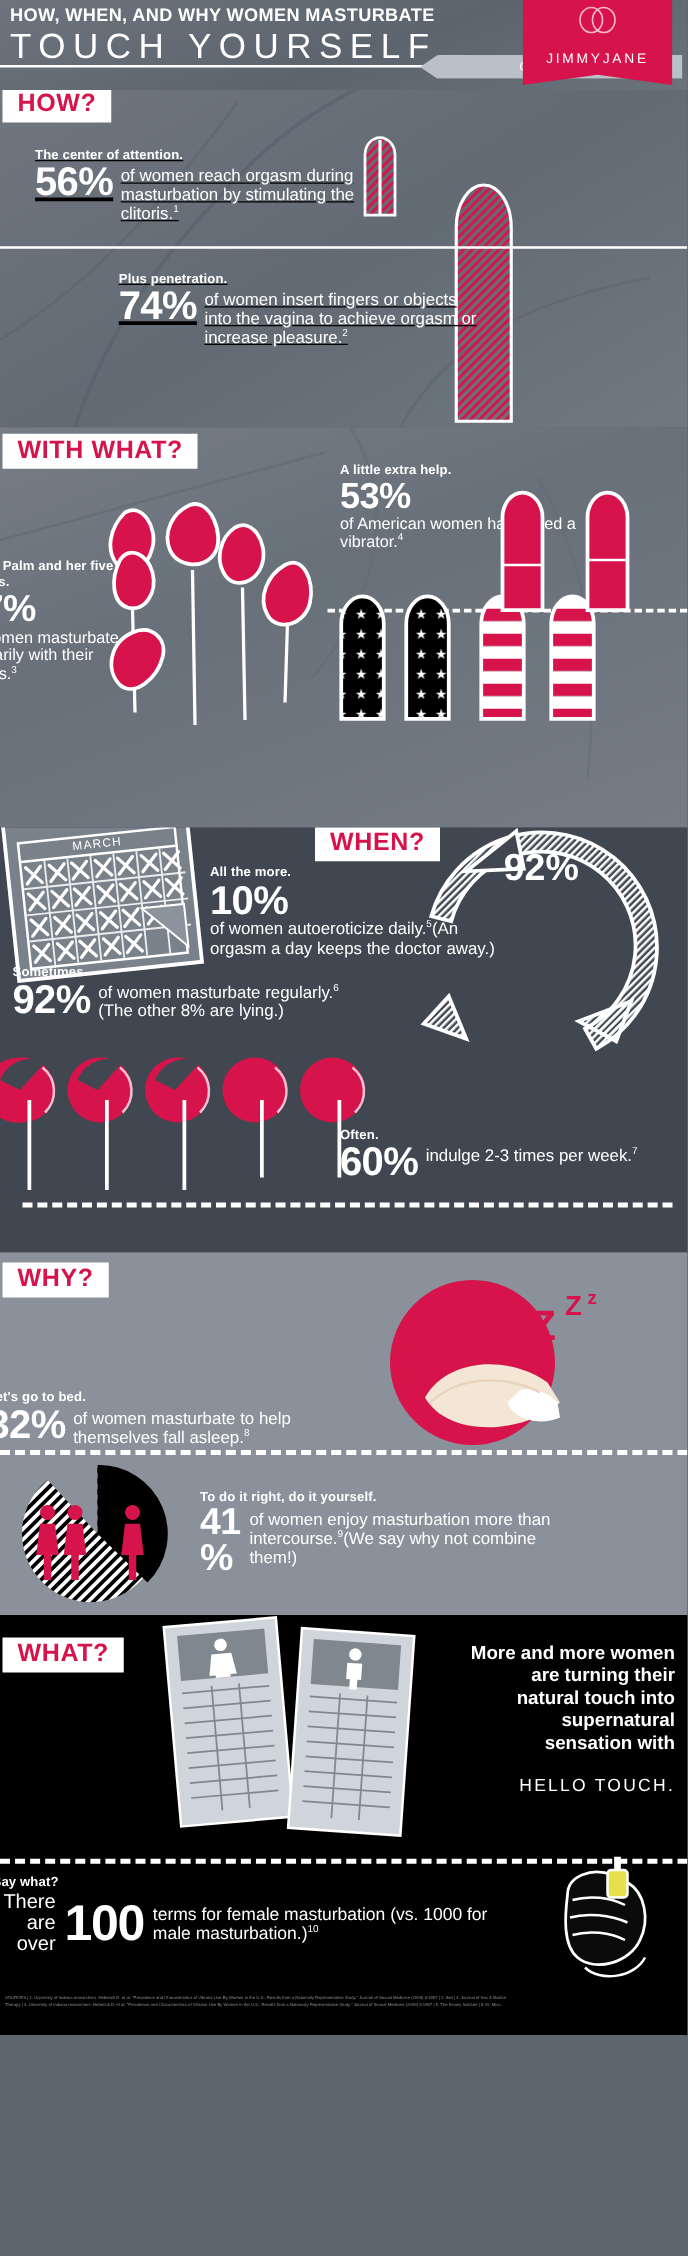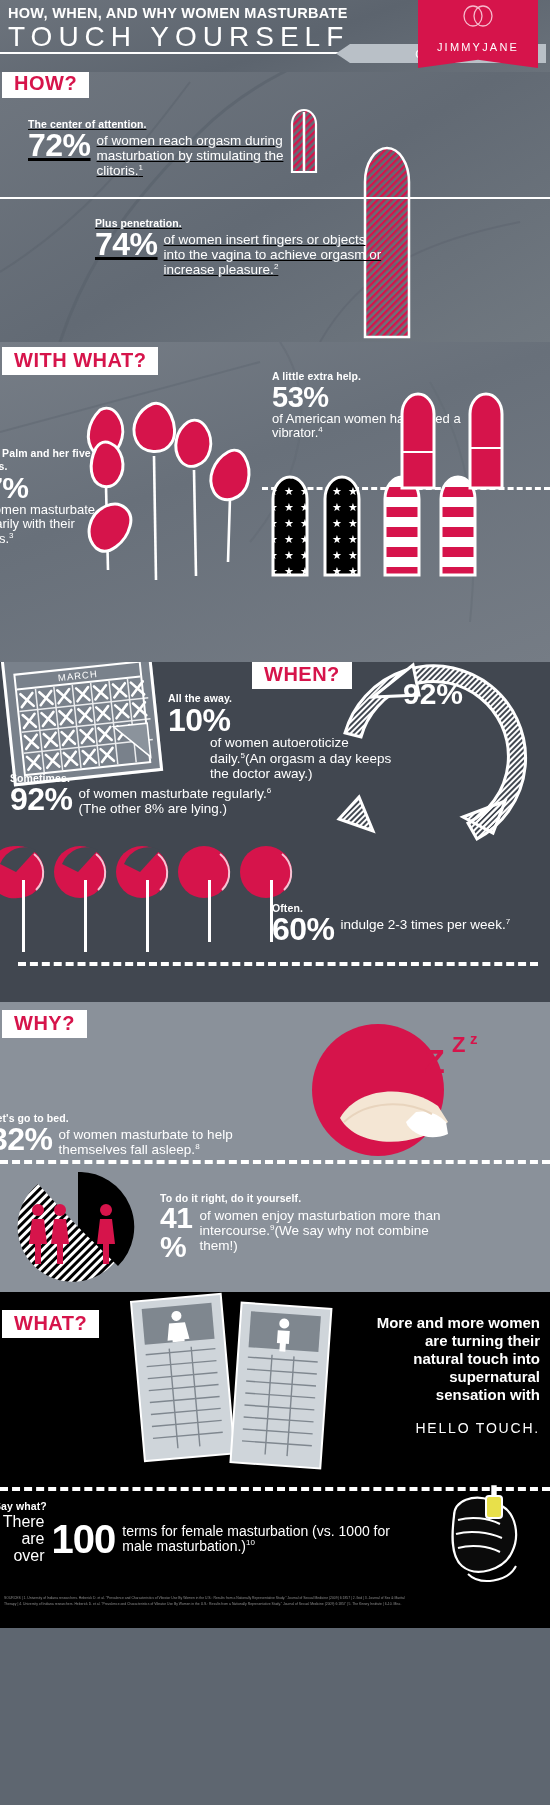--- a/index.html
+++ b/index.html
@@ -148,21 +148,21 @@
         <pattern id="diag2" width="5" height="5" patternTransform="rotate(45)" patternUnits="userSpaceOnUse">
           <rect width="2.4" height="5" fill="#d6144b"></rect>
         </pattern>
       </defs>
       <path d="M20,205 L20,50 A22,34 0 0 1 64,50 L64,205 Z" fill="url(#diag2)" stroke="#fff" stroke-width="2.5"></path>
     </svg>
 
     <div class="statbox" id="stat-86">
       <div class="kicker">The center of attention.</div>
       <div class="statrow">
-        <div class="bignum">72%</div>
+        <div class="bignum">56%</div>
         <div class="body" style="padding-top:3px;">
           <span>of women reach orgasm during masturbation by stimulating the clitoris.</span><span class="sup">1</span>
         </div>
       </div>
     </div>
 
     <div class="how-divider" style="top:125px;"></div>
 
     <div class="statbox" id="stat-74">
       <div class="kicker">Plus penetration.</div>
@@ -325,23 +325,23 @@
               <line x1="71" y1="67" x2="59" y2="80"></line>
             <line x1="77" y1="67" x2="89" y2="80"></line>
               <line x1="89" y1="67" x2="77" y2="80"></line>
           </g>
           <path d="M92,46 L126,46 L126,80 Z" fill="#8b939c" stroke="#fff" stroke-width="1.6"></path>
         </svg>
       </div>
     </div>
 
     <div style="position:absolute;left:168px;top:30px;width:230px;">
-      <div class="kicker">All the away.</div>
+      <div class="kicker">All the more.</div>
       <div class="bignum" style="font-size:32px;margin-top:1px;">10%</div>
-      <div class="body" style="font-size:13.5px;margin-left:42px;">
+      <div class="body" style="font-size:13.5px;">
         <span>of women autoeroticize daily.</span><span class="sup">5</span><span>(An orgasm a day keeps the doctor away.)</span>
       </div>
     </div>
 
     <div style="position:absolute;left:10px;top:110px;width:300px;">
       <div class="kicker">Sometimes.</div>
       <div class="statrow">
         <div class="bignum" style="font-size:32px;">92%</div>
         <div class="body" style="padding-top:2px;font-size:13.5px;">
           <span>of women masturbate regularly.</span><span class="sup">6</span><br>

